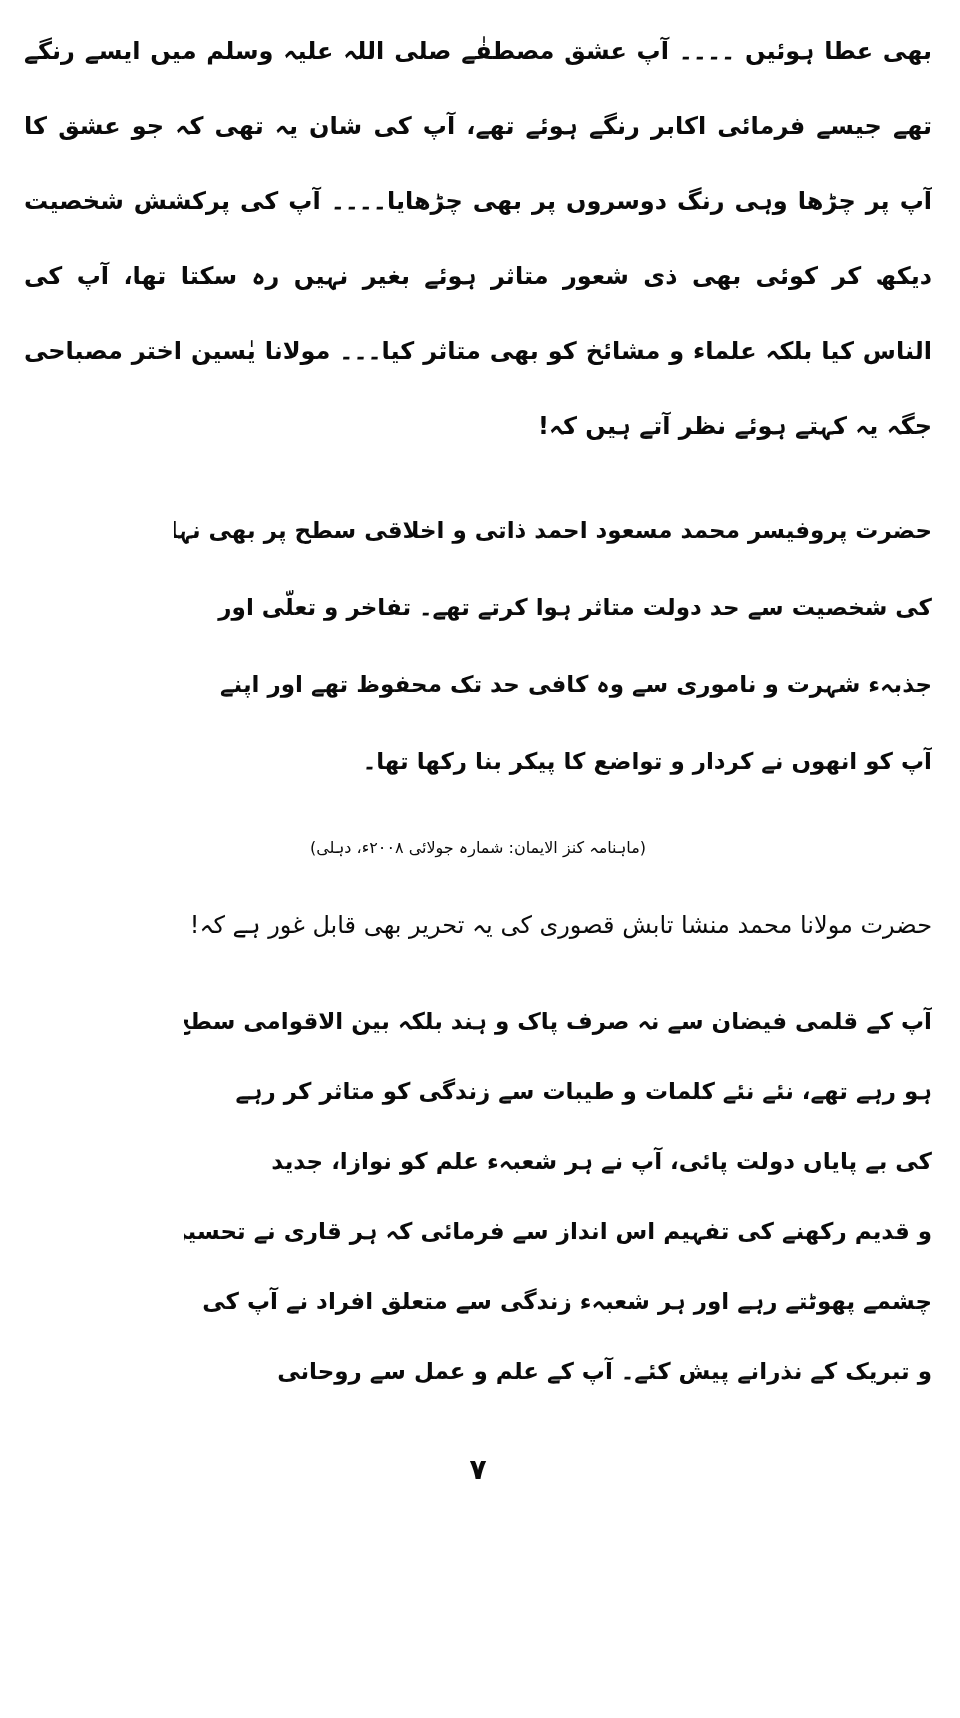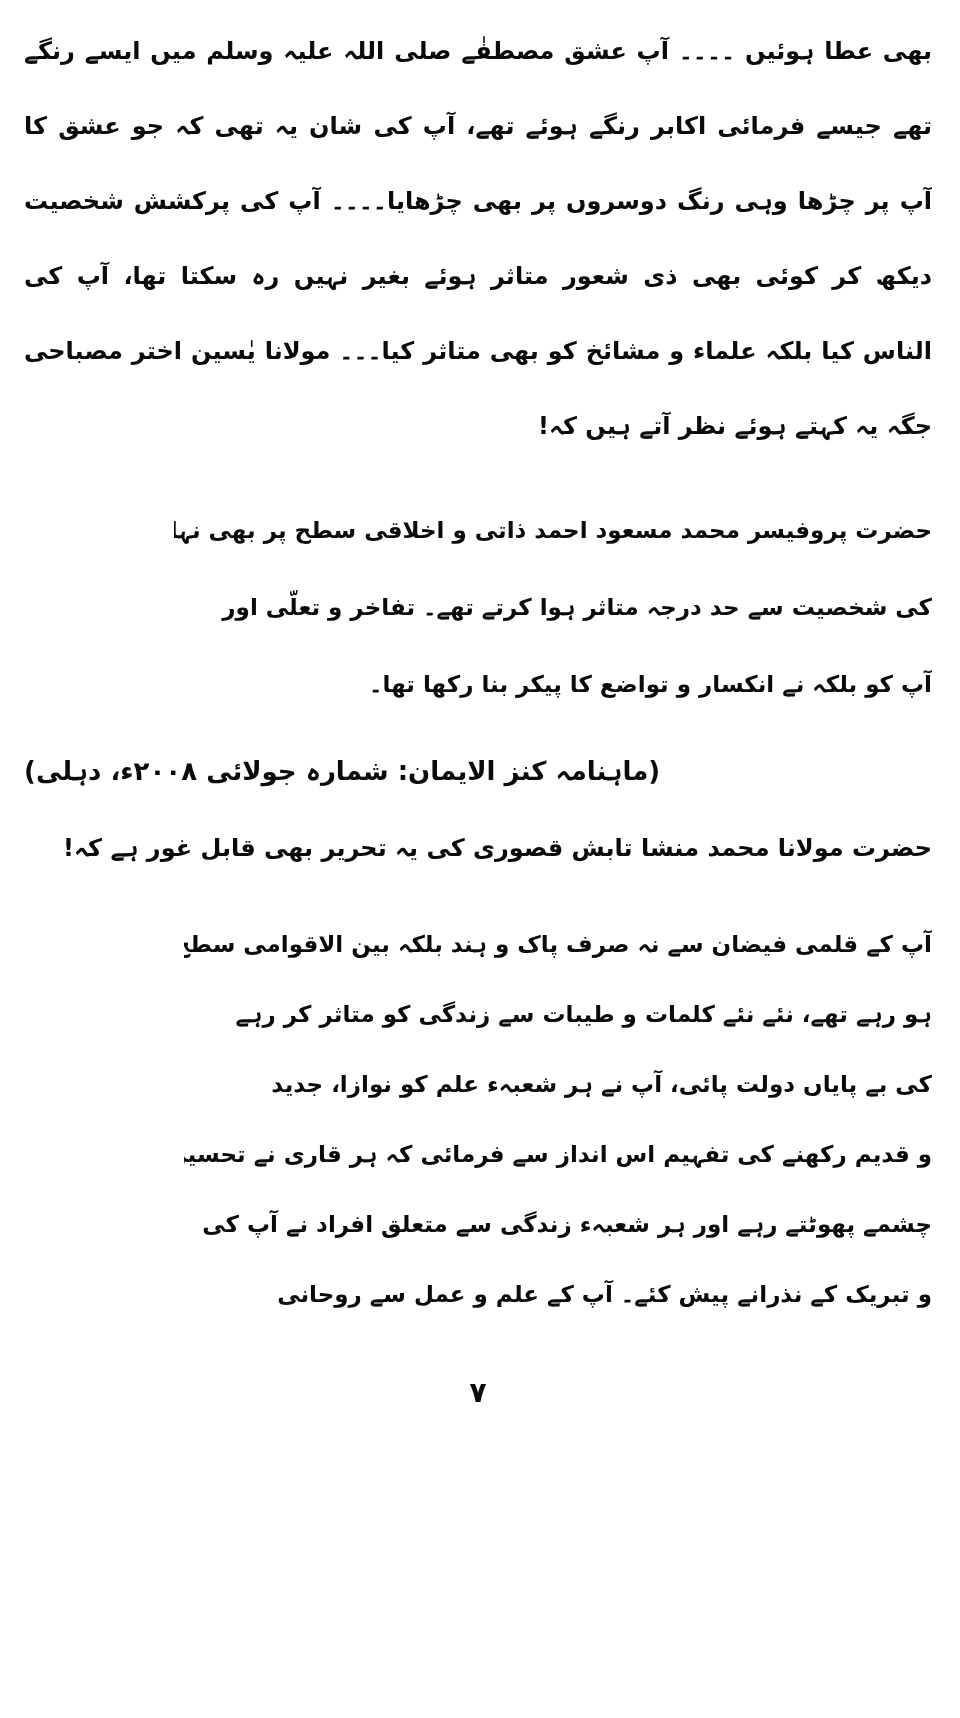--- a/index.html
+++ b/index.html
@@ -54,32 +54,32 @@
   .quote.q2 {
     margin-top: 30px;
   }
   .quote.q2 .qline {
     line-height: 70px;
     height: 70px;
     margin-left: 160px;
   }
   .citation {
     margin-top: 18px;
-    font-size: 26px;
-    font-weight: bold;
+    font-size: 16px;
+    font-weight: normal;
     line-height: 60px;
     height: 60px;
-    text-align: left;
+    text-align: center;
     white-space: nowrap;
     overflow: hidden;
   }
   .single-para {
     margin-top: 16px;
     font-size: 24px;
-    font-weight: bold;
+    font-weight: normal;
     line-height: 62px;
     height: 62px;
     text-align: right;
     white-space: nowrap;
     overflow: hidden;
   }
   .pagenum {
     margin-top: 44px;
     font-size: 28px;
     font-weight: bold;
@@ -97,22 +97,23 @@
     <div class="jline">بھی عطا ہوئیں ۔۔۔۔ آپ عشق مصطفٰے صلی اللہ علیہ وسلم میں ایسے رنگے ہوئے</div>
     <div class="jline">تھے جیسے فرمائی اکابر رنگے ہوئے تھے، آپ کی شان یہ تھی کہ جو عشق کا رنگ</div>
     <div class="jline">آپ پر چڑھا وہی رنگ دوسروں پر بھی چڑھایا۔۔۔۔ آپ کی پرکشش شخصیت کو</div>
     <div class="jline">دیکھ کر کوئی بھی ذی شعور متاثر ہوئے بغیر نہیں رہ سکتا تھا، آپ کی شخصیت نے عوام</div>
     <div class="jline">الناس کیا بلکہ علماء و مشائخ کو بھی متاثر کیا۔۔۔ مولانا یٰسین اختر مصباحی ایک</div>
     <div class="jline lastline">جگہ یہ کہتے ہوئے نظر آتے ہیں کہ!</div>
   </div>
 
   <div class="quote q1">
     <div class="qline">حضرت پروفیسر محمد مسعود احمد ذاتی و اخلاقی سطح پر بھی نہایت وسیع</div>
-    <div class="qline">کی شخصیت سے حد درجہ متاثر ہوا کرتے تھے۔ تفاخر و تعلّی اور</div>
-    <div class="qline">آپ کو بلکہ نے انکسار و تواضع کا پیکر بنا رکھا تھا۔</div>
+    <div class="qline">کی شخصیت سے حد دولت متاثر ہوا کرتے تھے۔ تفاخر و تعلّی اور</div>
+    <div class="qline">جذبہء شہرت و ناموری سے وہ کافی حد تک محفوظ تھے اور اپنے</div>
+    <div class="qline">آپ کو انھوں نے کردار و تواضع کا پیکر بنا رکھا تھا۔</div>
   </div>
 
   <div class="citation">(ماہنامہ کنز الایمان: شمارہ جولائی ۲۰۰۸ء، دہلی)</div>
 
   <div class="single-para">حضرت مولانا محمد منشا تابش قصوری کی یہ تحریر بھی قابل غور ہے کہ!</div>
 
   <div class="quote q2">
     <div class="qline">آپ کے قلمی فیضان سے نہ صرف پاک و ہند بلکہ بین الاقوامی سطح</div>
     <div class="qline">ہو رہے تھے، نئے نئے کلمات و طیبات سے زندگی کو متاثر کر رہے</div>
     <div class="qline">کی بے پایاں دولت پائی، آپ نے ہر شعبہء علم کو نوازا، جدید</div>

